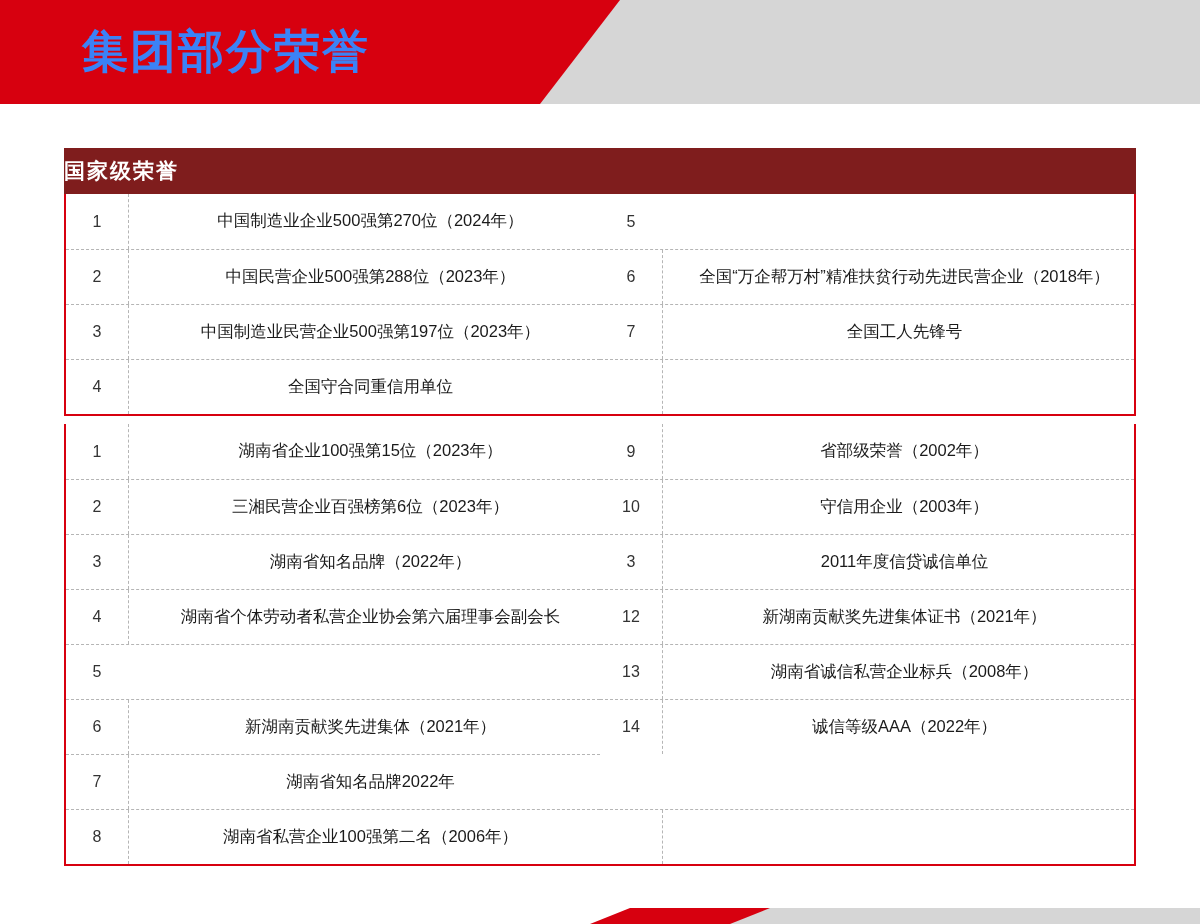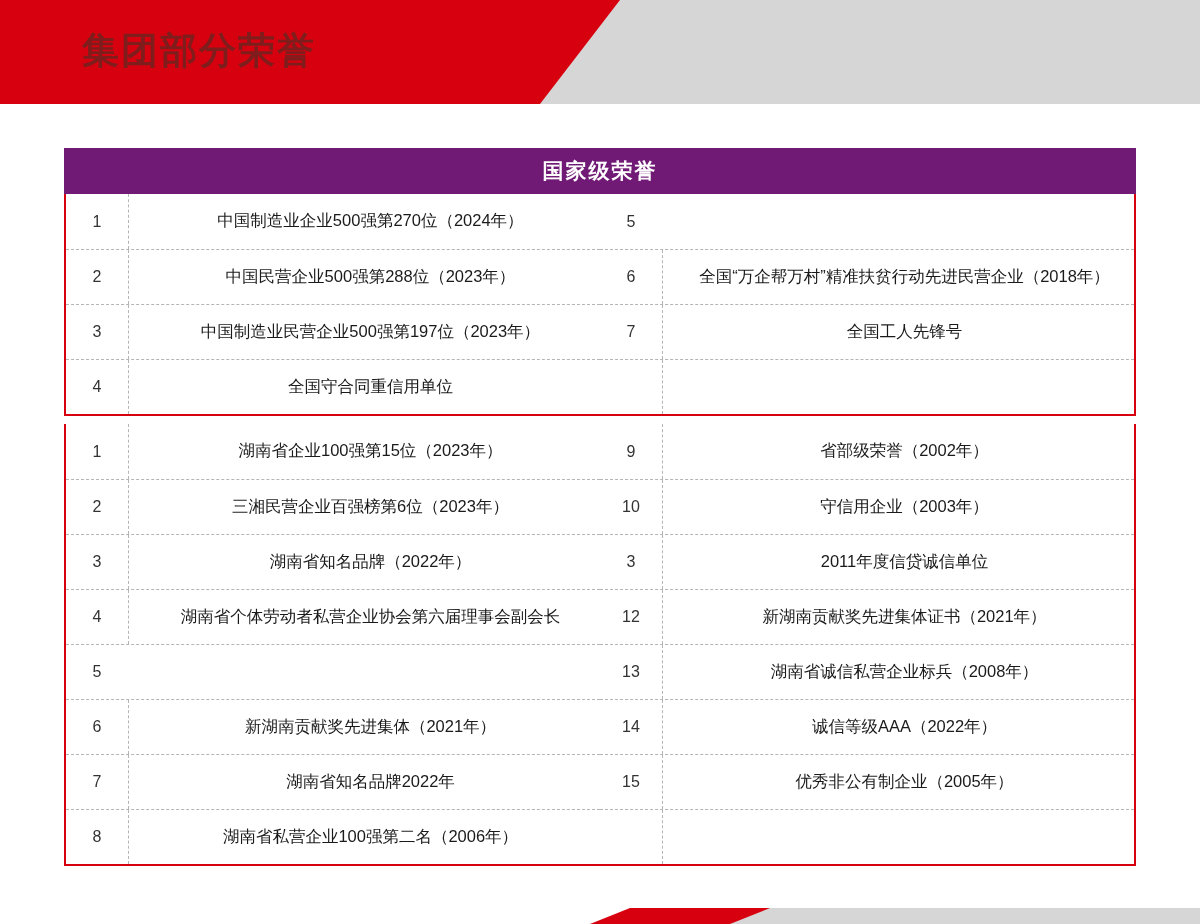--- a/index.html
+++ b/index.html
@@ -38,23 +38,23 @@
     left: 0;
     width: 620px;
     height: 104px;
     background: #d7000f;
     clip-path: polygon(0 0, 620px 0, 540px 104px, 0 104px);
   }
   .header-title {
     position: absolute;
     top: 28px;
     left: 82px;
-    font-size: 37px;
+    font-size: 46px;
     font-weight: bold;
-    color: #7f1d1d;
+    color: #3b82f6;
     letter-spacing: 2px;
     line-height: 46px;
   }
 
   
   .footer-accent {
     position: absolute;
     bottom: 0;
     left: 0;
     width: 1200px;
@@ -91,25 +91,24 @@
     border: 2px solid #d7000f;
     border-top: none;
     background: #ffffff;
     box-sizing: border-box;
   }
   .section + .section {
     margin-top: 8px;
   }
 
   .section-title {
-    background: #701a75;
+    background: #7f1d1d;
     color: #ffffff;
     font-size: 21px;
     font-weight: bold;
-    text-align: center;
     letter-spacing: 2px;
     height: 46px;
     line-height: 46px;
     box-sizing: border-box;
     margin-left: -2px;
     margin-right: -2px;
   }
 
   .rows {
     display: flex;
@@ -332,26 +331,20 @@
         </div>
       </div>
 
       <div class="row">
         <div class="cell">
           <div class="cell-inner">
             <div class="num">7</div>
             <div class="txt">湖南省知名品牌2022年</div>
           </div>
         </div>
-        <div class="cell">
-          <div class="cell-inner">
-            <div class="num">15</div>
-            <div class="txt">优秀非公有制企业（2005年）</div>
-          </div>
-        </div>
       </div>
 
       <div class="row">
         <div class="cell">
           <div class="cell-inner">
             <div class="num">8</div>
             <div class="txt">湖南省私营企业100强第二名（2006年）</div>
           </div>
         </div>
         <div class="cell empty">

